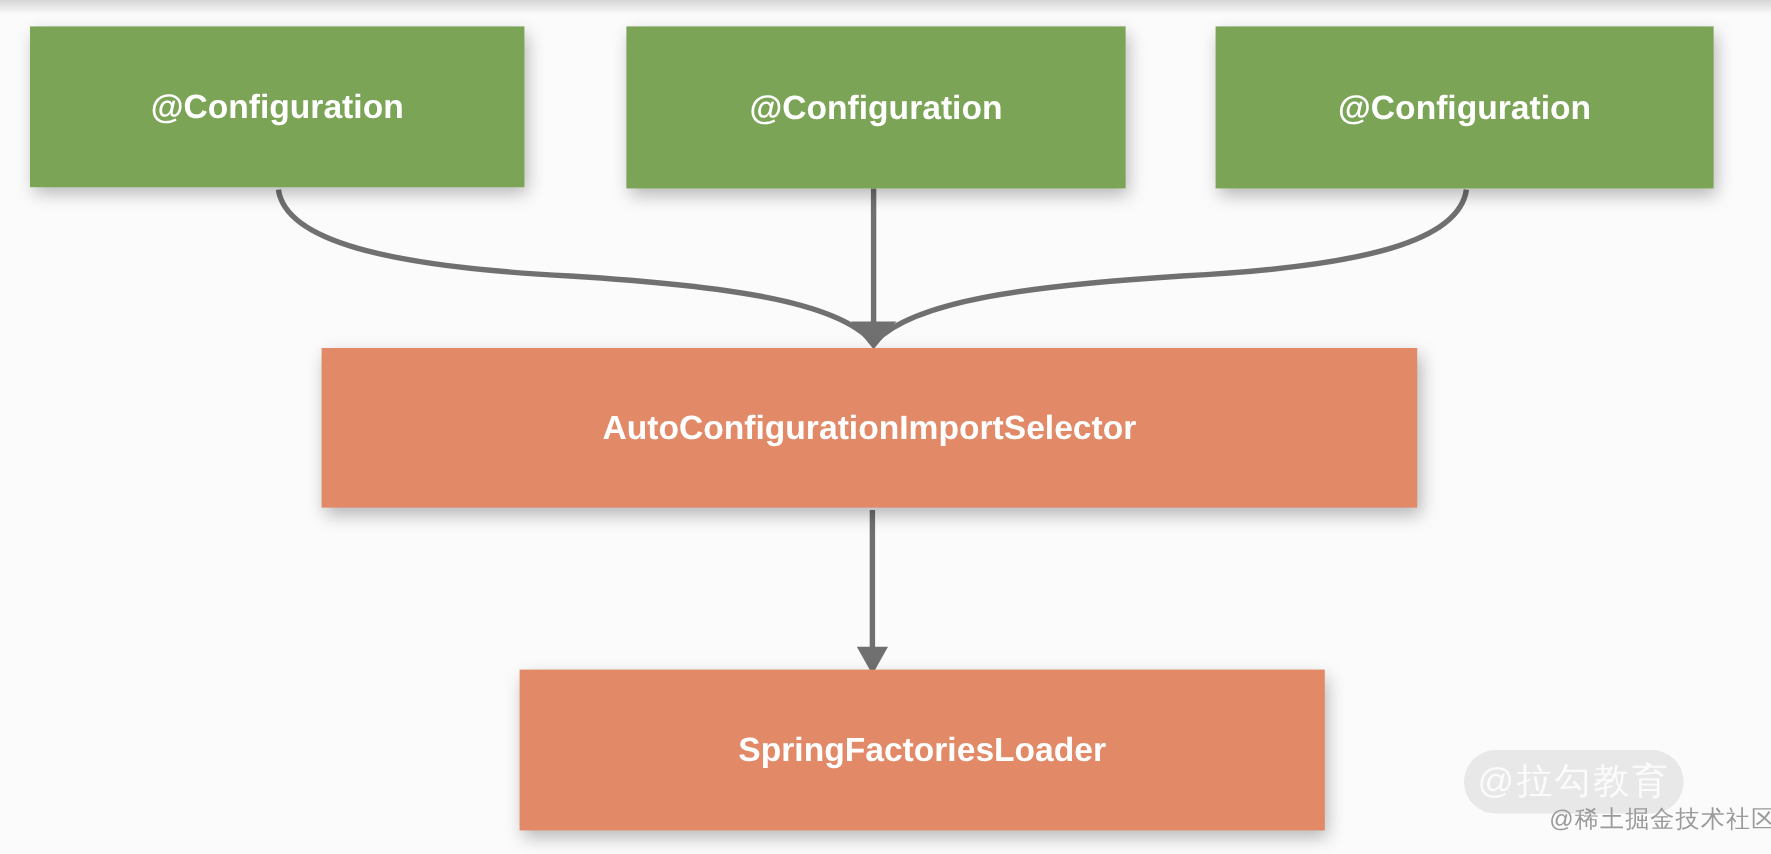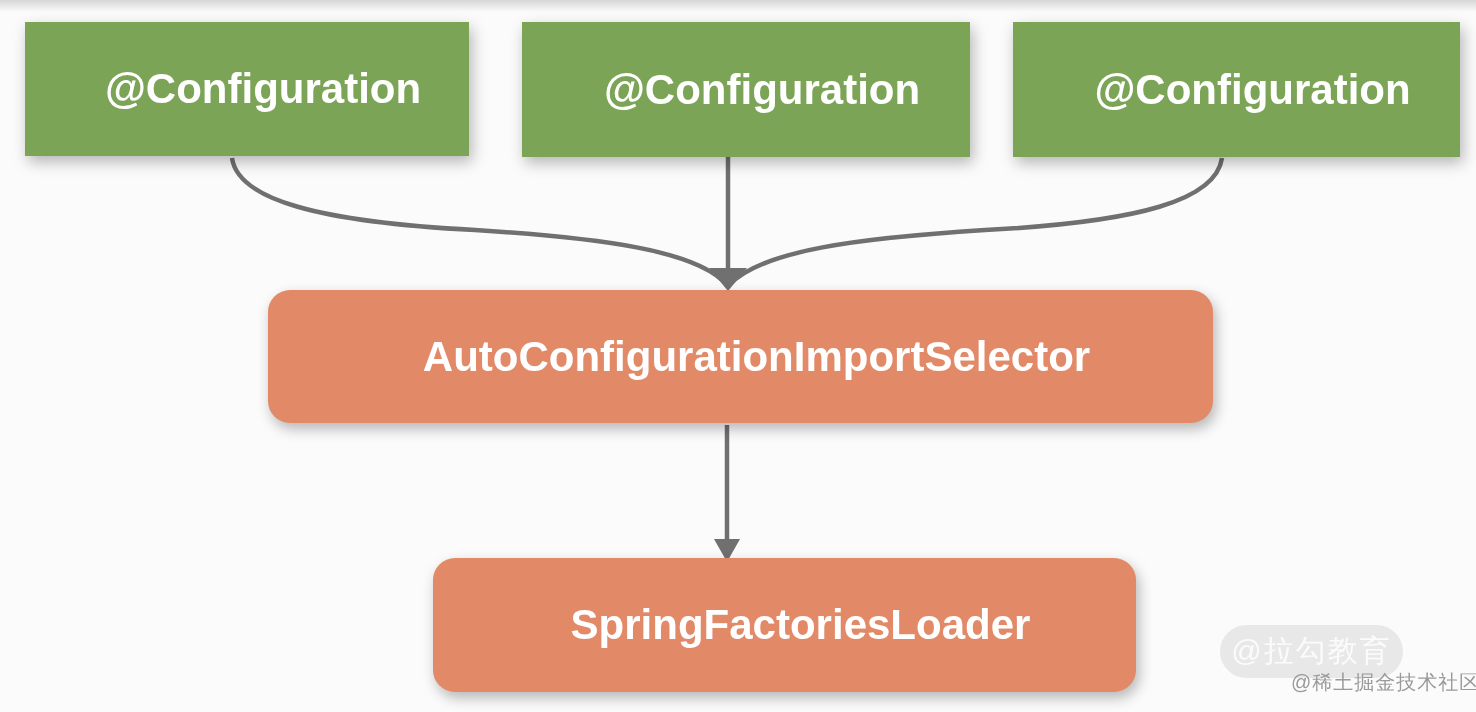--- a/index.html
+++ b/index.html
@@ -18,27 +18,26 @@
     background: linear-gradient(#d6d6d6, rgba(251,251,251,0));
     pointer-events: none;
   }
   .node {
     position: absolute;
     display: flex;
     align-items: center;
     justify-content: center;
     color: #ffffff;
     font-weight: bold;
-    font-size: 42px;
+    font-size: 28px;
     box-shadow: 3px 6px 14px rgba(0,0,0,0.28);
     z-index: 2;
-    padding-left: 32px;
   }
   .node.green  { background: #7CA456; }
-  .node.orange { background: #E28A68; border-radius: 22px; }
+  .node.orange { background: #E28A68; }
 
   #node-config-1 { left: 25px;   top: 22px;  width: 412px; height: 134px; }
   #node-config-2 { left: 522px;  top: 22px;  width: 416px; height: 135px; }
   #node-config-3 { left: 1013px; top: 22px;  width: 415px; height: 135px; }
   #node-selector { left: 268px;  top: 290px; width: 913px; height: 133px; }
   #node-loader   { left: 433px;  top: 558px; width: 671px; height: 134px; }
 
   svg.edges {
     position: absolute;
     top: 0; left: 0;

